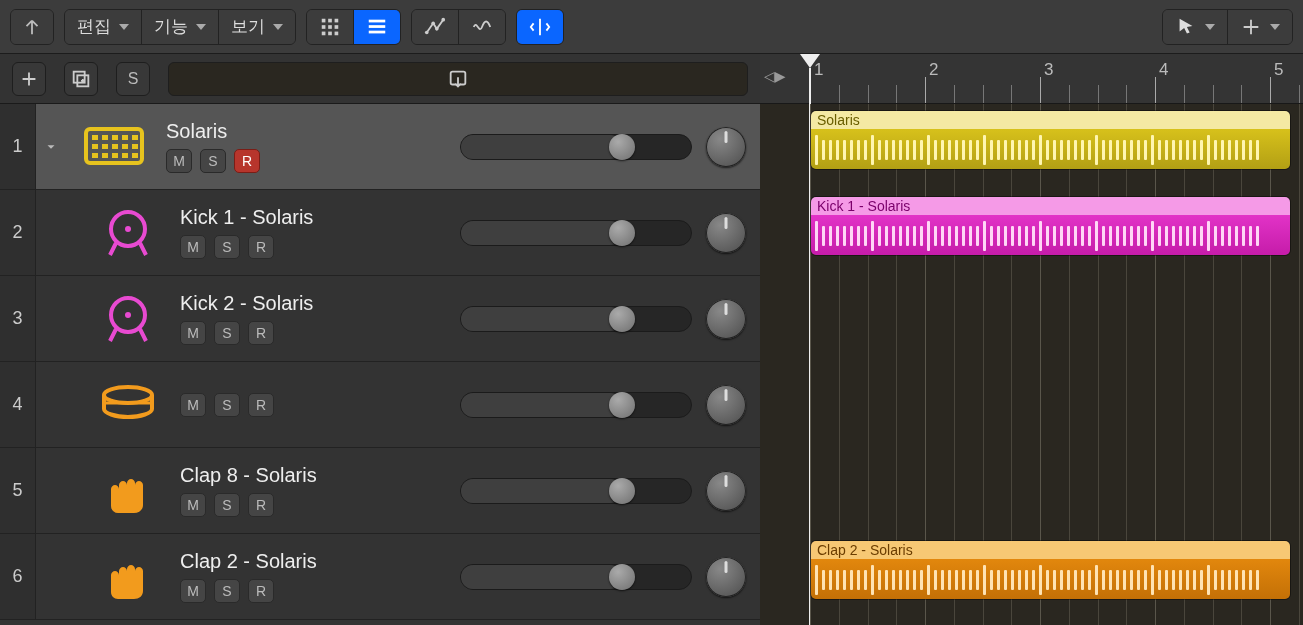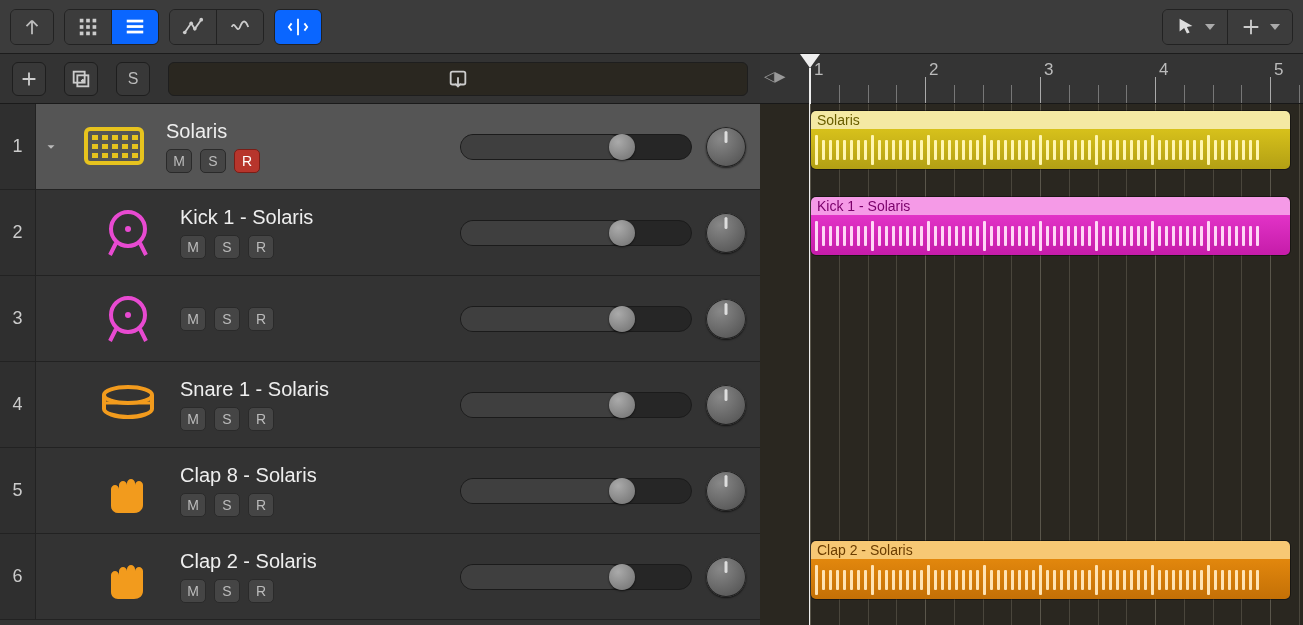--- a/index.html
+++ b/index.html
@@ -85,20 +85,34 @@
 
 <div class="toolbar">
   <div class="rbox">
     <div class="tb-btn small">
       <svg class="ic" viewBox="0 0 24 24">
           <path fill="none" stroke="#bbb" stroke-width="2" d="M12 20V5m0 0l-6 6m6-6l6 6"></path>
         </svg>
     </div>
   </div>
 
+  <div class="rbox">
+    <div class="tb-btn">
+      <span class="tb-label">편집</span>
+        <span class="chev"></span>
+    </div>
+    <div class="tb-btn">
+      <span class="tb-label">기능</span>
+        <span class="chev"></span>
+    </div>
+    <div class="tb-btn">
+      <span class="tb-label">보기</span>
+        <span class="chev"></span>
+    </div>
+  </div>
 
   <div class="rbox">
     <div class="tb-btn">
       <svg class="ic" viewBox="0 0 24 24">
           <g fill="#ccc">
             <rect x="3" y="3" width="4" height="4"></rect>
             <rect x="10" y="3" width="4" height="4"></rect>
             <rect x="17" y="3" width="4" height="4"></rect>
             <rect x="3" y="10" width="4" height="4"></rect>
             <rect x="10" y="10" width="4" height="4"></rect>
@@ -245,20 +259,21 @@
         </div>
         <div class="track">
           <div class="num">3</div>
           <div style="width: 44px;"></div>
           <div class="ticon">
             <svg viewBox="0 0 60 48" style="color:#e84ad1">
               <use href="#ico-kick"></use>
             </svg>
           </div>
           <div class="tbody">
+            <div class="tname">Kick 2 - Solaris</div>
             <div class="btnrow">
               <div class="msr">M</div>
               <div class="msr">S</div>
               <div class="msr">R</div>
             </div>
           </div>
           <div class="ctrls">
             <div class="slider">
               <div class="fill" style="width: 70%;"></div>
               <div class="thumb" style="left: 70%;"></div>
@@ -268,21 +283,20 @@
         </div>
         <div class="track">
           <div class="num">4</div>
           <div style="width: 44px;"></div>
           <div class="ticon">
             <svg viewBox="0 0 60 48" style="color:#f29b1d">
               <use href="#ico-snare"></use>
             </svg>
           </div>
           <div class="tbody">
-            <div class="tname">Snare 1 - Solaris</div>
             <div class="btnrow">
               <div class="msr">M</div>
               <div class="msr">S</div>
               <div class="msr">R</div>
             </div>
           </div>
           <div class="ctrls">
             <div class="slider">
               <div class="fill" style="width: 70%;"></div>
               <div class="thumb" style="left: 70%;"></div>

